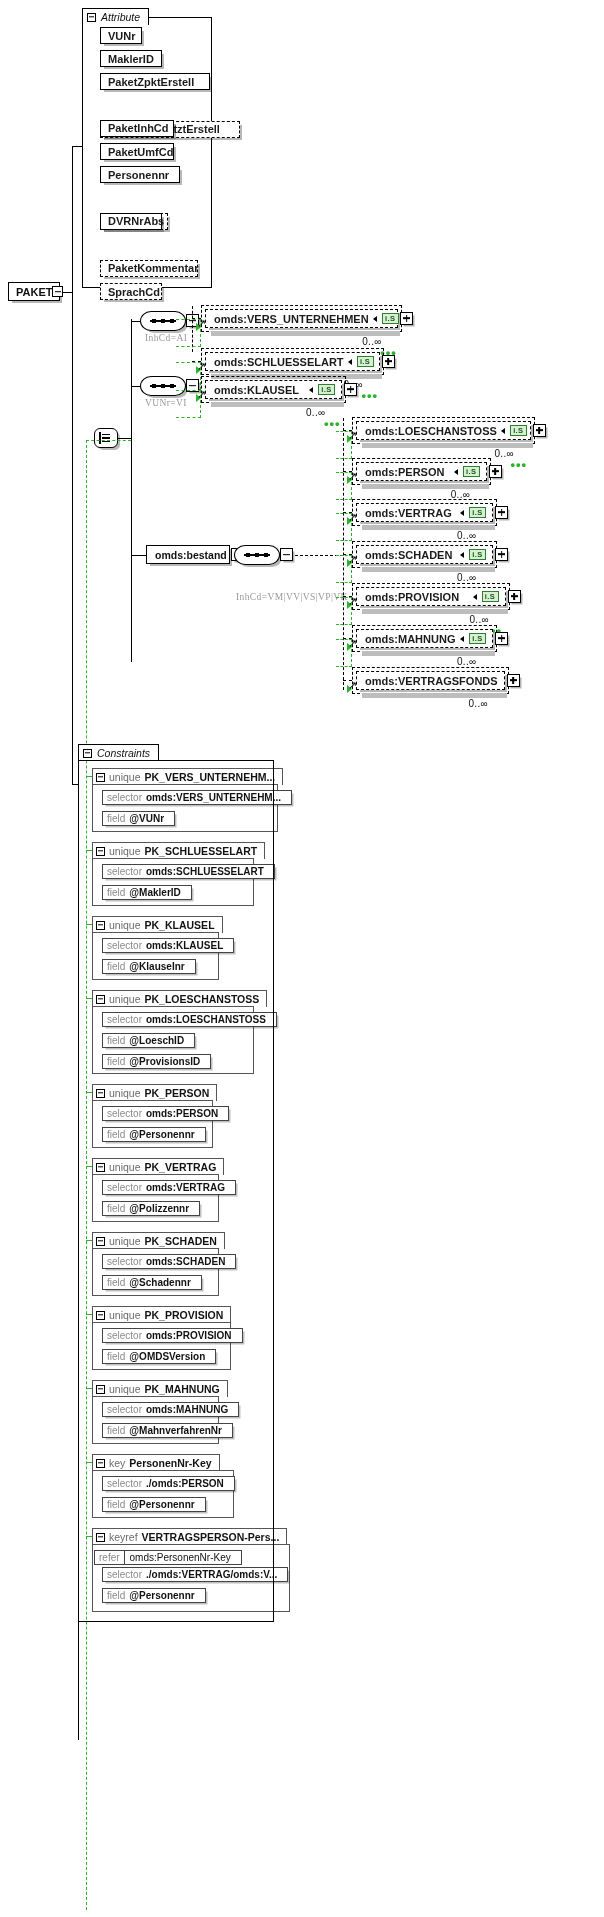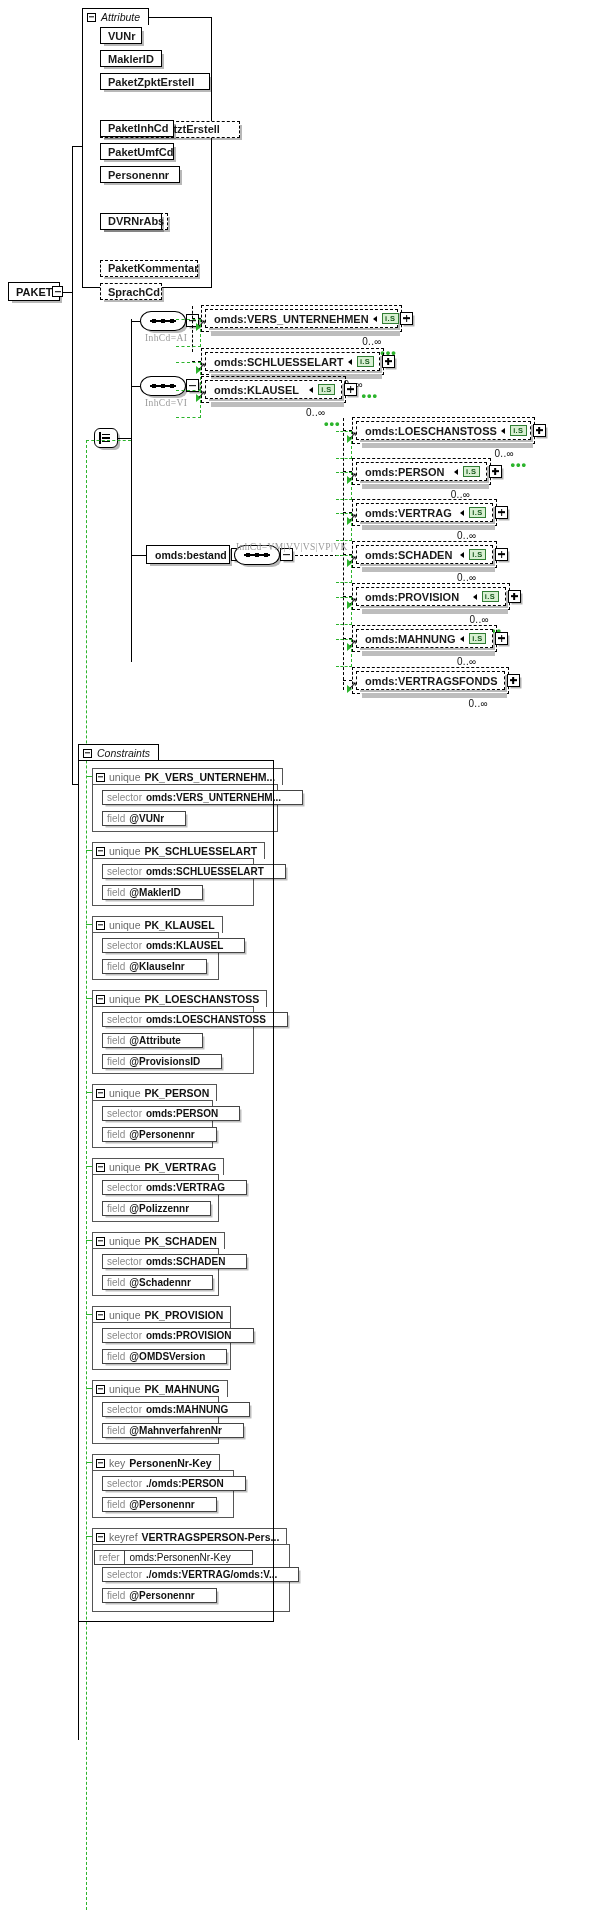--- a/index.html
+++ b/index.html
@@ -46,21 +46,21 @@
   }
   .ckind{color:#6b6b6b;font-weight:normal;}
   .cname{font-weight:bold;color:#111;}
 
   .crow{
     position:absolute;box-sizing:border-box;background:#fff;border:1.1px solid #444;
     height:15px;display:flex;align-items:center;white-space:nowrap;
     font-size:10px;box-shadow:2.5px 2.5px 0 -1px rgba(0,0,0,0.25);
   }
   .crow .lbl{color:#8a8a8a;padding:0 4px 0 4px;}
-  .crow .val{color:#111;font-weight:bold;padding-right:21px;}
+  .crow .val{color:#111;font-weight:bold;padding-right:10px;}
   .crow.refer{box-shadow:none;border:1.1px solid #444;}
   .crow.refer .lbl{border-right:1.1px solid #444;height:100%;display:flex;align-items:center;}
   .crow.refer .val{font-weight:normal;padding-left:5px;}
 
   
   .toggle{
     width:11px;height:11px;border:1.4px solid #000;background:#fff;
     position:relative;flex:0 0 auto;box-sizing:border-box;
   }
   .toggle::before{content:"";position:absolute;left:1.5px;right:1.5px;top:50%;
@@ -242,21 +242,21 @@
     <div class="seq" style="left:140px;top:376px;">
       <div style="position:relative;width:26px;height:6px;">
         <div style="position:absolute;left:0;top:2.2px;width:26px;height:1.6px;background:#000;"></div>
         <div style="position:absolute;left:2px;top:0.7px;width:4.2px;height:4.2px;background:#000;"></div>
         <div style="position:absolute;left:10.8px;top:0.7px;width:4.2px;height:4.2px;background:#000;"></div>
         <div style="position:absolute;left:19.6px;top:0.7px;width:4.2px;height:4.2px;background:#000;"></div>
       </div>
     </div>
     <div class="handle" style="left:186px;top:379px;"></div>
     <div class="line-h" style="left:131px;top:386px;width:9px"></div>
-    <div class="inhcd" style="left:145px;top:398px;">InhCd=VI</div>
+    <div class="inhcd" style="left:145px;top:398px;">VUNr=VI</div>
     <div class="dash-h" style="left:201px;top:386px;width:-5px"></div>
     <div class="ghost" style="left:201px;top:376px;width:145px;height:27px"></div>
     <div class="box ref" style="left:205px;top:380px;width:137px;height:19px;gap:4px;">
       <span style="flex: 1 1 0%;">omds:KLAUSEL</span>
       <div class="arrowleft"></div>
       <span class="isbadge">i.S</span>
     </div>
     <div class="handle plus" style="left:344px;top:382.5px;"></div>
     <div class="shadowbar" style="left:211px;top:402px;width:133px;"></div>
     <div class="card" style="left:306px;top:407px;">0..∞</div>
@@ -272,21 +272,21 @@
     <div class="seq" style="left:234px;top:545px;">
       <div style="position:relative;width:26px;height:6px;">
         <div style="position:absolute;left:0;top:2.2px;width:26px;height:1.6px;background:#000;"></div>
         <div style="position:absolute;left:2px;top:0.7px;width:4.2px;height:4.2px;background:#000;"></div>
         <div style="position:absolute;left:10.8px;top:0.7px;width:4.2px;height:4.2px;background:#000;"></div>
         <div style="position:absolute;left:19.6px;top:0.7px;width:4.2px;height:4.2px;background:#000;"></div>
       </div>
     </div>
     <div class="handle" style="left:280px;top:548px;"></div>
     <div class="line-h" style="left:246px;top:555px;width:-12px"></div>
-    <div class="inhcd" style="left:236px;top:542px;">InhCd=VM|VV|VS|VP|VK</div>
+    <div class="inhcd" style="left:236px;top:592px;">InhCd=VM|VV|VS|VP|VK</div>
     <div class="dash-h" style="left:295px;top:555px;width:48px"></div>
     <div class="dash-v" style="left:343px;top:418px;height:272px"></div>
     <div class="ghost" style="left:352px;top:417px;width:182.5px;height:27px"></div>
     <div class="box ref" style="left:356px;top:421px;width:174.5px;height:19px;gap:4px;">
       <span style="flex: 1 1 0%;">omds:LOESCHANSTOSS</span>
       <div class="arrowleft"></div>
       <span class="isbadge">i.S</span>
     </div>
     <div class="handle plus" style="left:532.5px;top:423.5px;"></div>
     <div class="shadowbar" style="left:362px;top:443px;width:170.5px;"></div>
@@ -432,21 +432,21 @@
       <span class="ckind">unique</span>
       <span class="cname">PK_LOESCHANSTOSS</span>
     </div>
     <div class="cgroup" style="left:92px;top:1006px;width:162.2px;height:68px"></div>
     <div class="crow" style="left:102px;top:1012px;">
       <span class="lbl">selector</span>
       <span class="val">omds:LOESCHANSTOSS</span>
     </div>
     <div class="crow" style="left:102px;top:1033px;">
       <span class="lbl">field</span>
-      <span class="val">@Attribute</span>
+      <span class="val">@LoeschID</span>
     </div>
     <div class="crow" style="left:102px;top:1054px;">
       <span class="lbl">field</span>
       <span class="val">@ProvisionsID</span>
     </div>
     <div class="gdash-h" style="left:86px;top:998px;width:6px"></div>
     <div class="cgroup-tab" style="left:92px;top:1084px;">
       <div class="toggle toggle-sm"></div>
       <span class="ckind">unique</span>
       <span class="cname">PK_PERSON</span>

